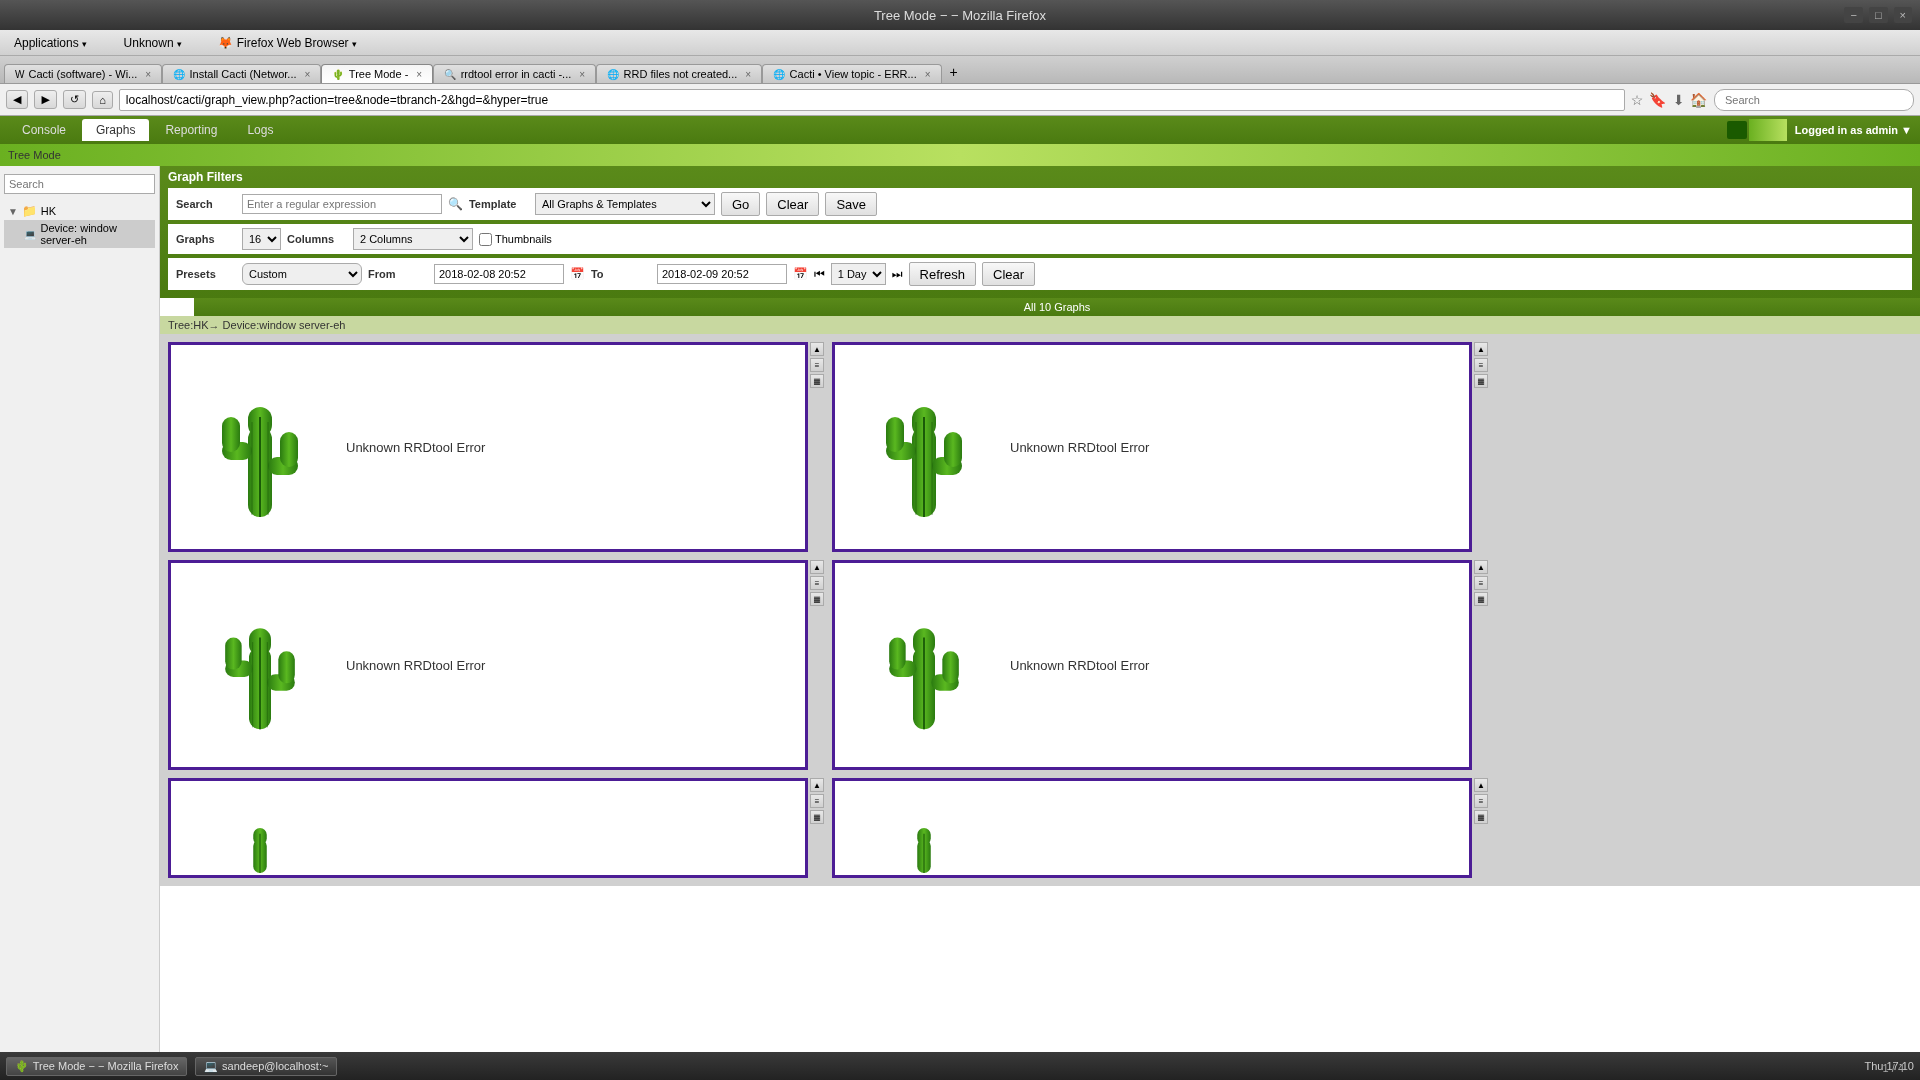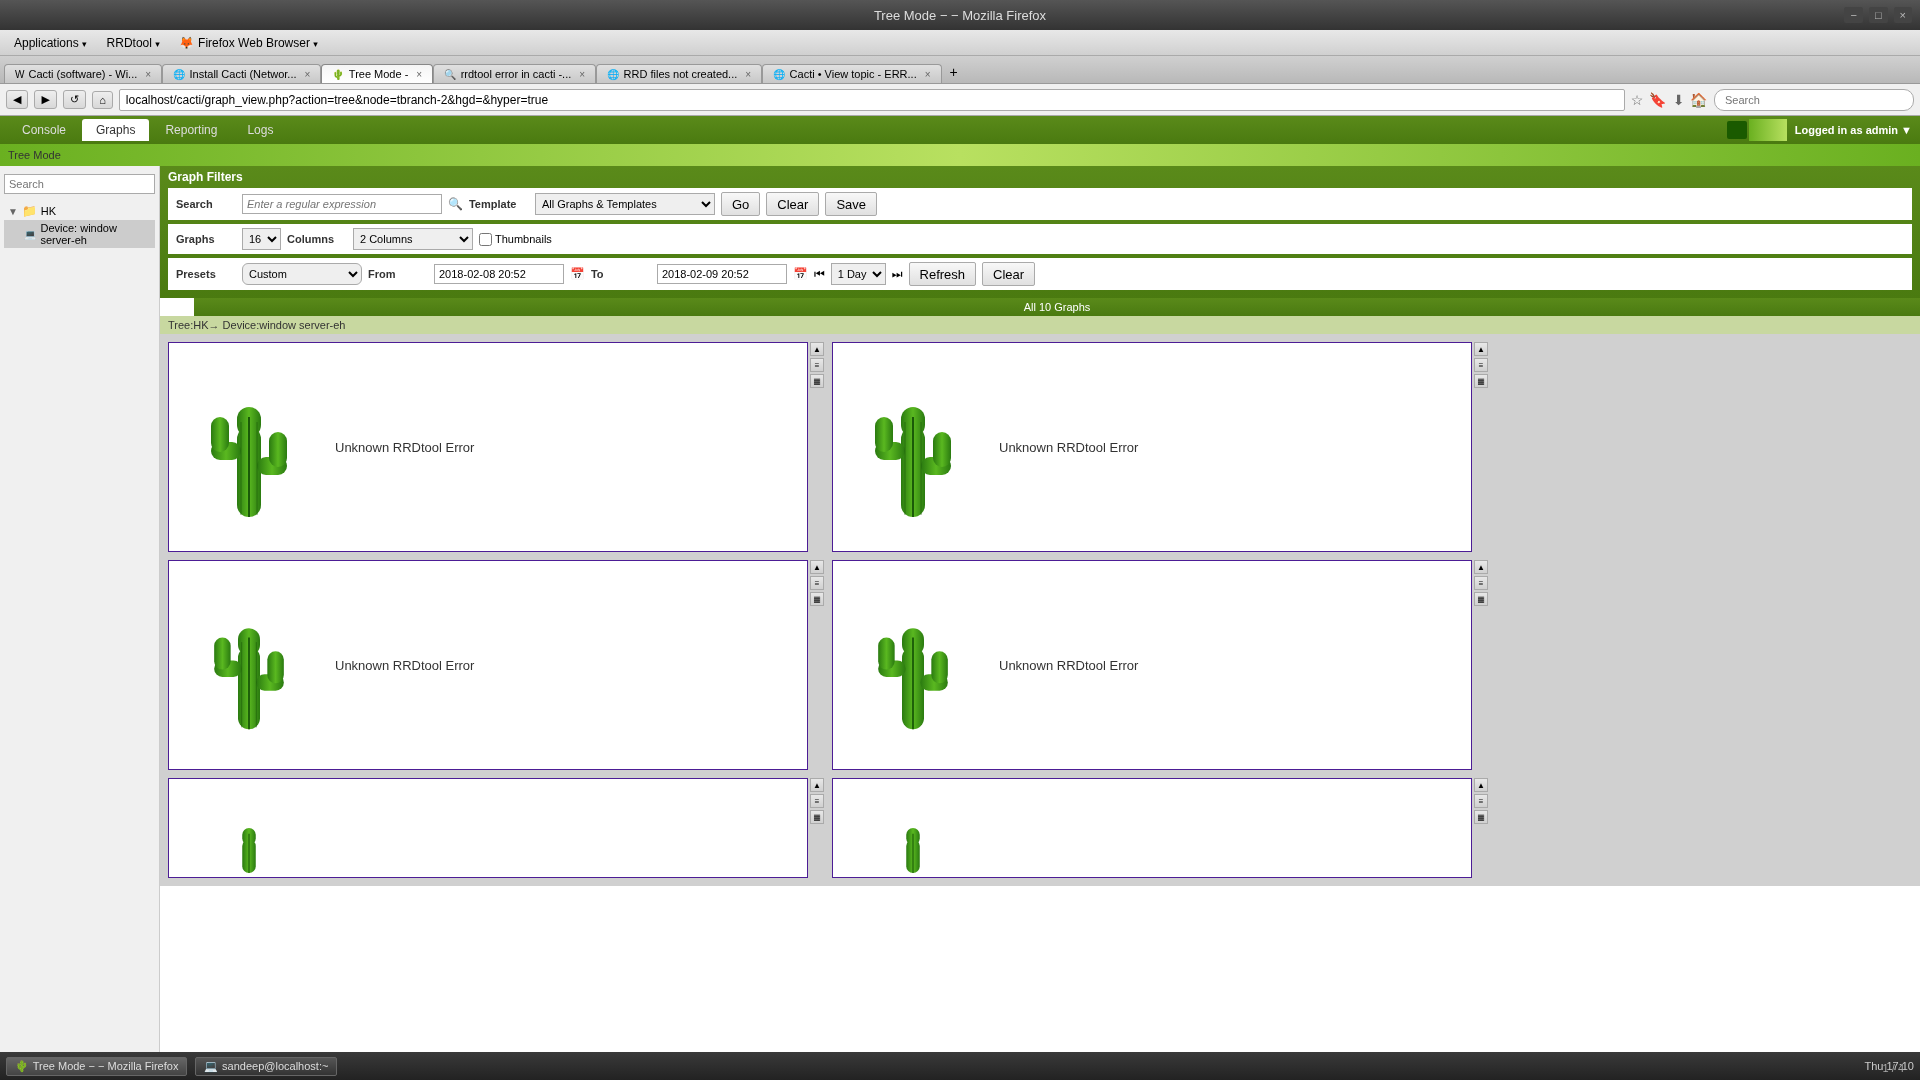--- a/index.html
+++ b/index.html
@@ -27,20 +27,21 @@
     #titlebar .win-controls span { cursor: pointer; padding: 2px 6px; background: #444; border-radius: 2px; }
 
     
     #menubar {
       background: linear-gradient(to bottom, #e8e8e8, #d0d0d0);
       height: 26px;
       display: flex;
       align-items: center;
       padding: 0 4px;
       border-bottom: 1px solid #aaa;
+      gap: 17px;
     }
     #menubar .menu-item {
       padding: 2px 10px;
       font-size: 12px;
       cursor: pointer;
       border-radius: 3px;
     }
     #menubar .menu-item .arrow { font-size: 9px; }
 
     
@@ -214,21 +215,21 @@
       font-weight: bold;
       color: #333;
       min-width: 60px;
     }
     .filter-input {
       height: 20px;
       border: 1px solid #aaa;
       padding: 0 4px;
       font-size: 11px;
     }
-    .filter-input-wide { width: 200px; font-style: italic; }
+    .filter-input-wide { width: 200px; }
     .filter-select {
       height: 22px;
       border: 1px solid #aaa;
       font-size: 11px;
       padding: 0 2px;
     }
     .filter-btn {
       height: 24px;
       padding: 0 10px;
       border: 1px solid #aaa;
@@ -273,26 +274,26 @@
     .graph-row {
       display: flex;
       gap: 8px;
     }
     .graph-cell {
       display: flex;
       gap: 2px;
     }
     .graph-panel {
       background: white;
-      border: 1px solid #4c1d95;
+      border: 3px solid #4c1d95;
       width: 640px;
       height: 210px;
       display: flex;
       align-items: center;
-      padding: 10px;
+      padding: 19px;
       gap: 16px;
     }
     .graph-icons {
       display: flex;
       flex-direction: column;
       gap: 2px;
       align-items: center;
     }
     .graph-icon-btn {
       width: 14px;
@@ -370,21 +371,21 @@
     <span>□</span>
     <span>×</span>
   </div>
 </div>
 
 <div id="menubar">
   <div class="menu-item">
     <span>Applications</span> <span class="arrow">▾</span>
   </div>
   <div class="menu-item">
-    <span>RRDtool</span> <span class="arrow">▾</span>
+    <span>Unknown</span> <span class="arrow">▾</span>
   </div>
   <div class="menu-item">
     🦊 Firefox Web Browser <span class="arrow">▾</span>
   </div>
 </div>
 
 <div id="tabbar">
   <div class="browser-tab">
     <span class="tab-icon">W</span>
     <span>Cacti (software) - Wi...</span>

